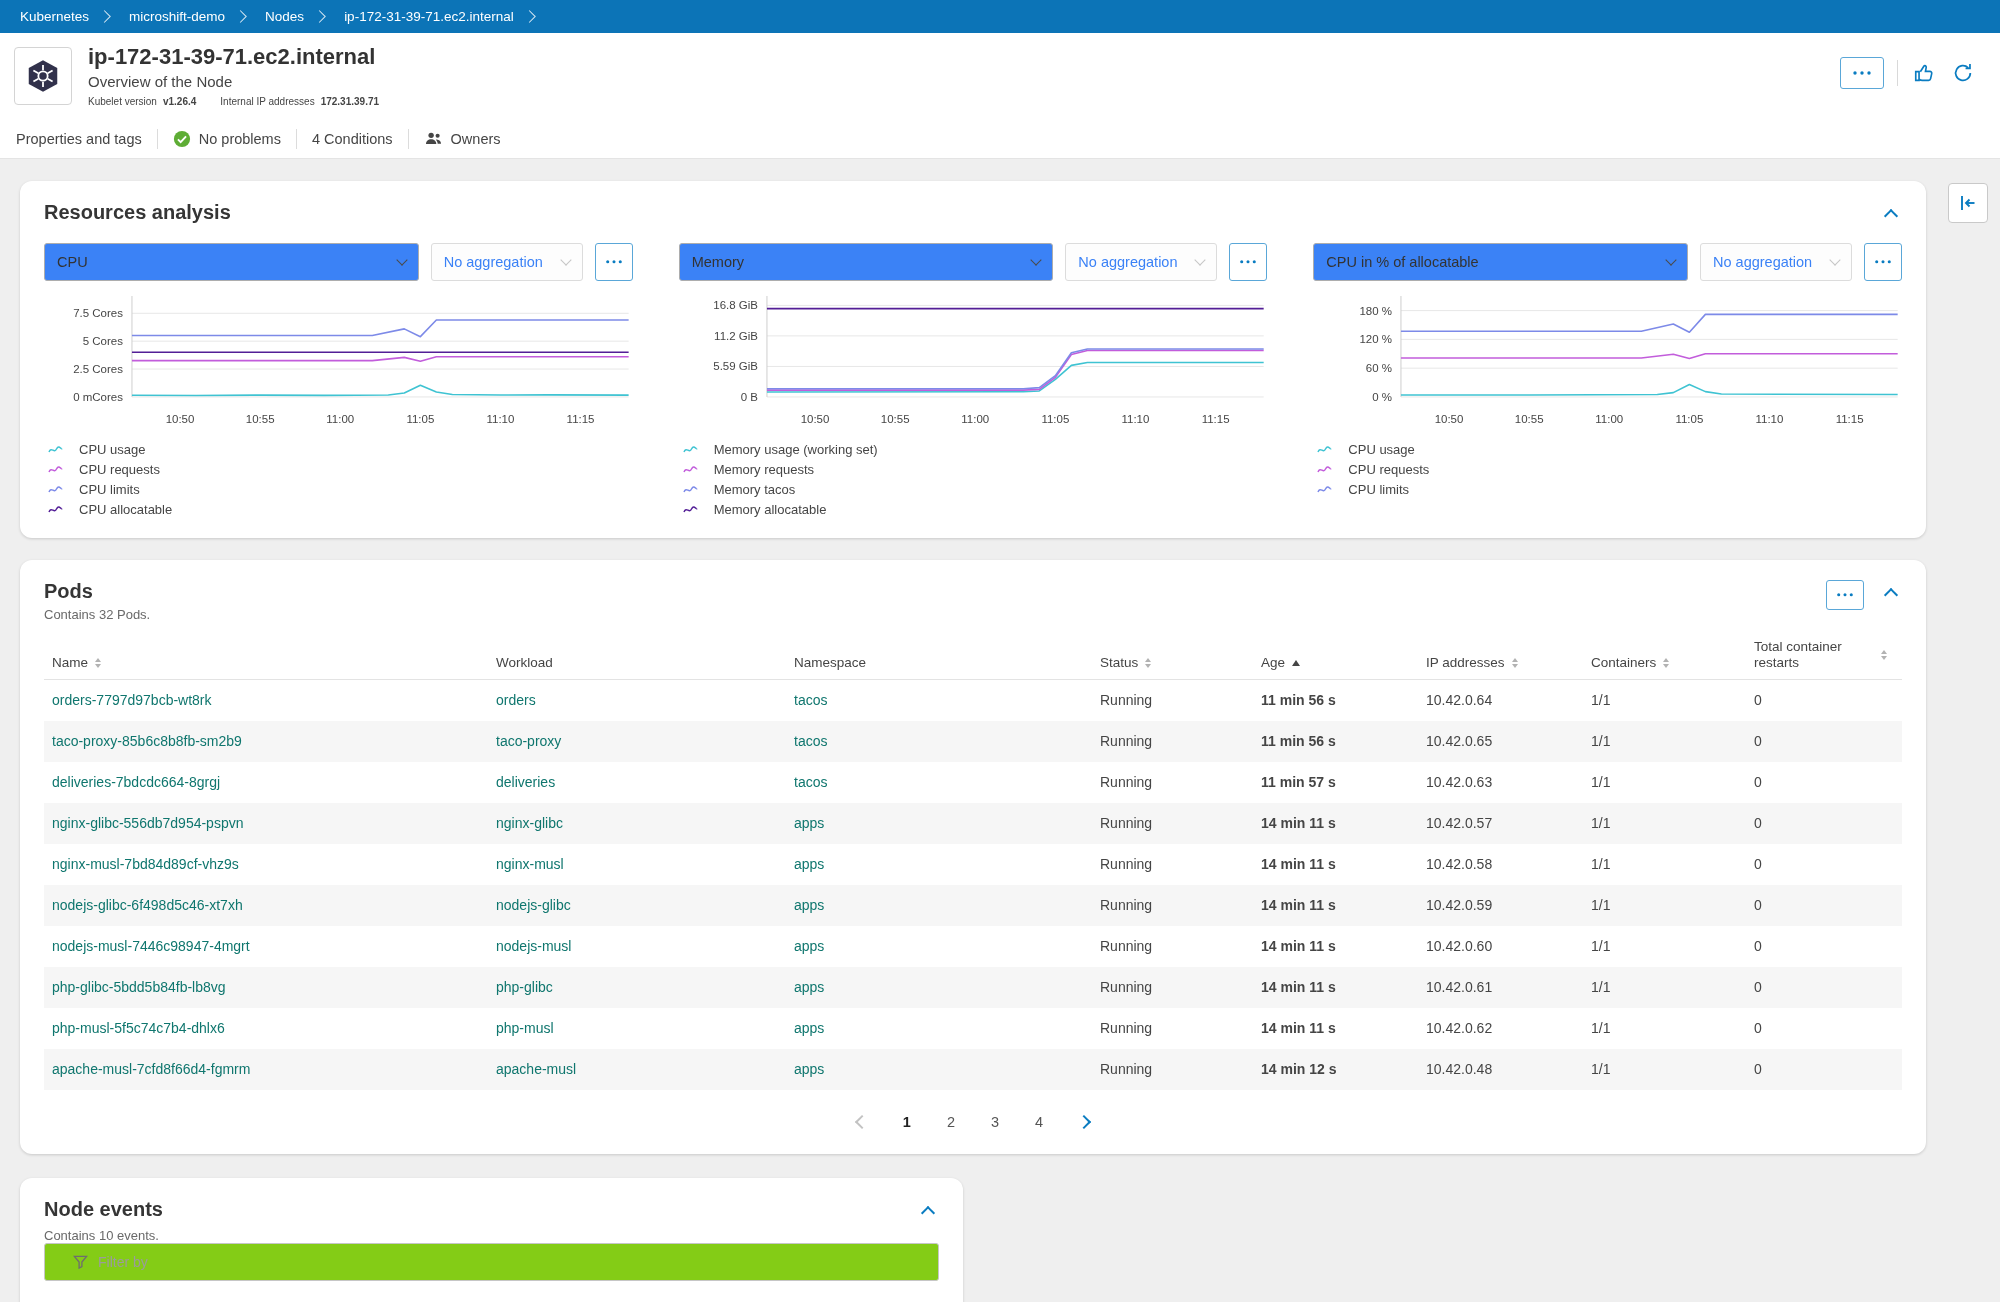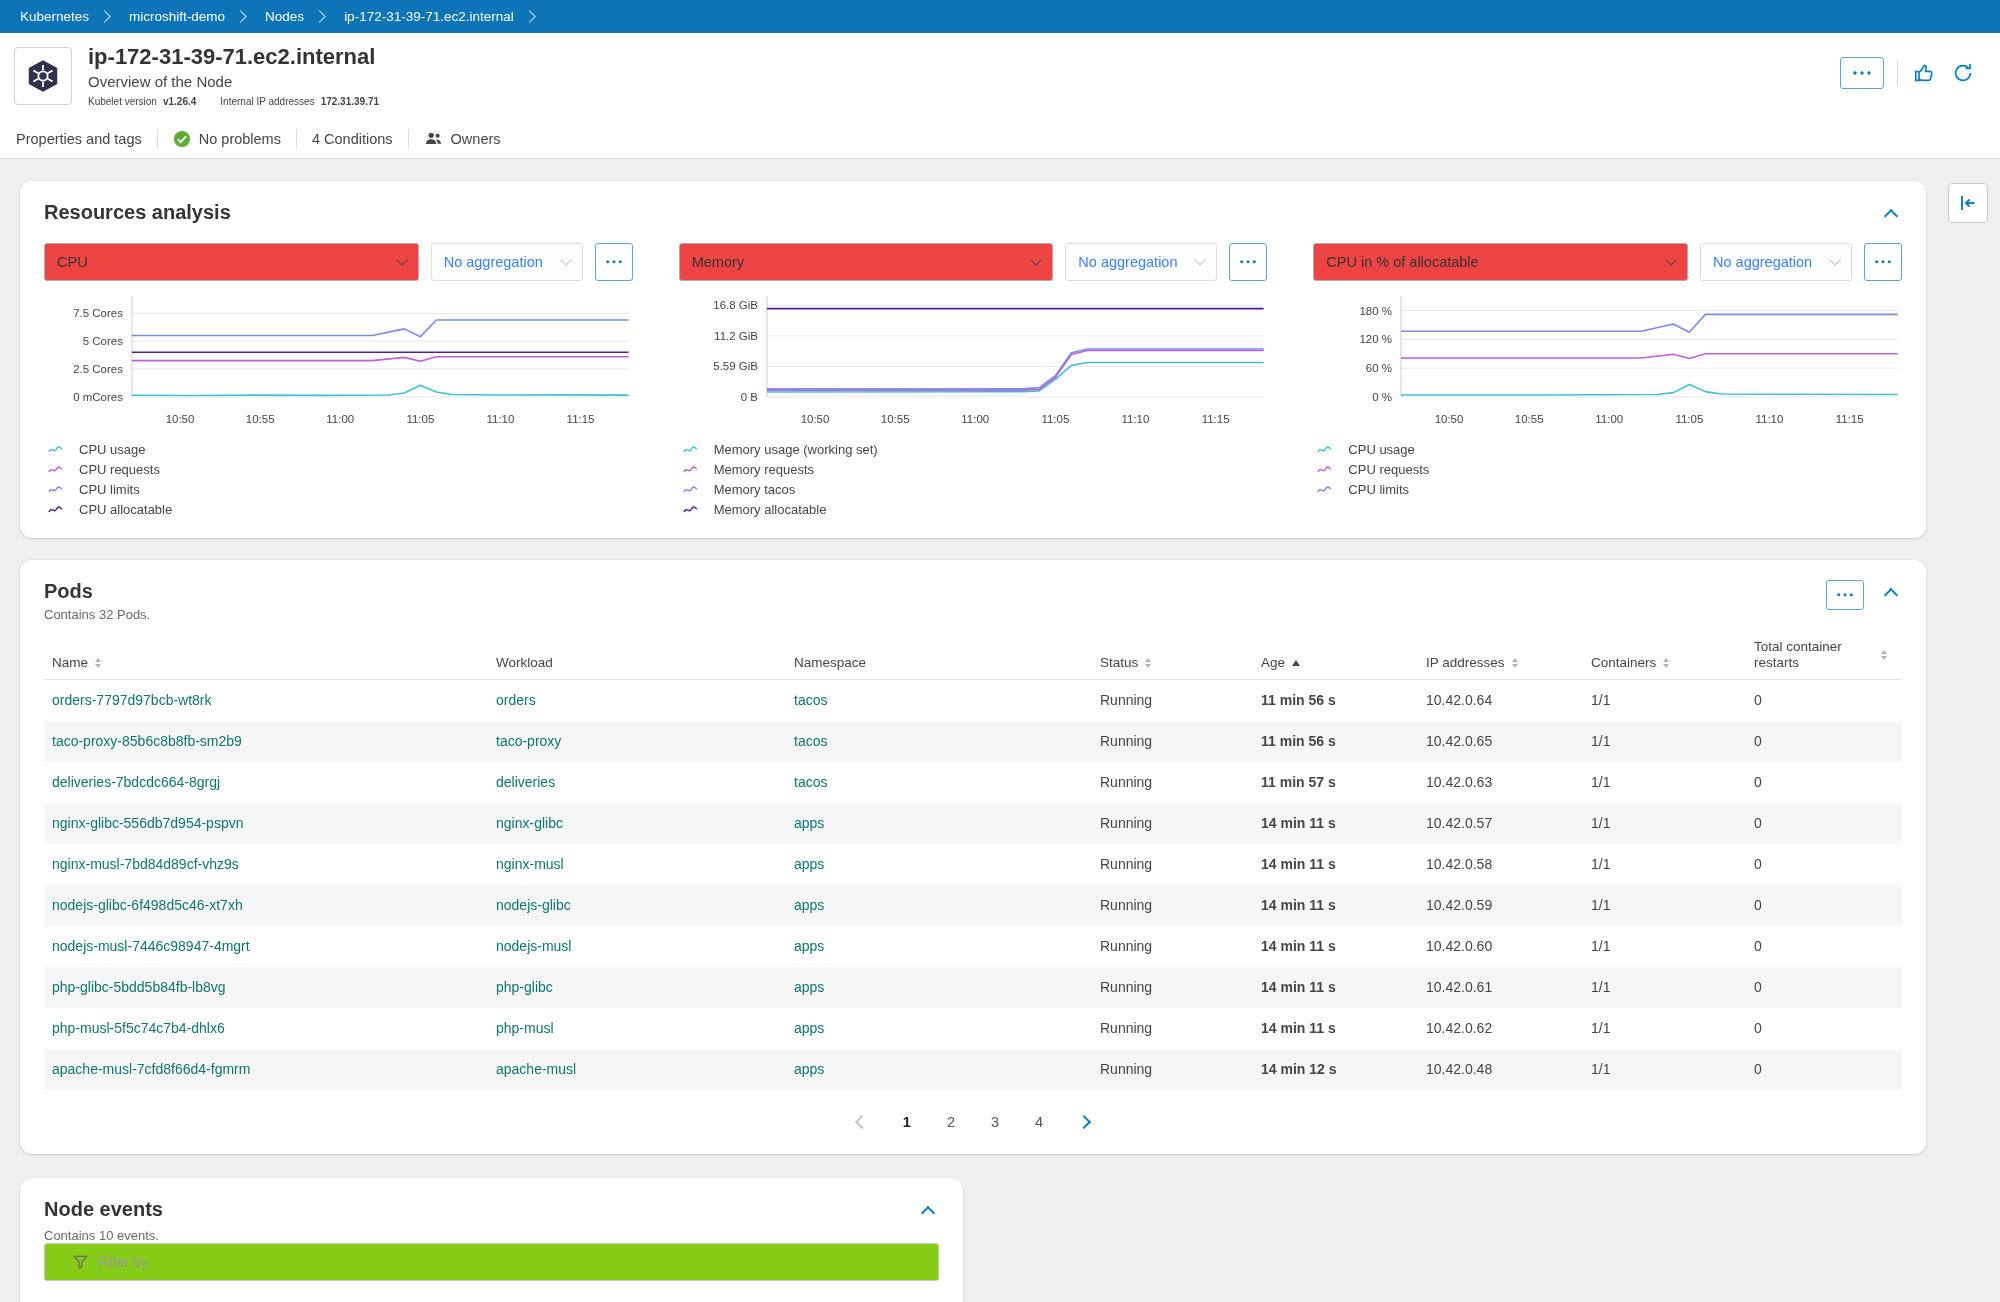--- a/index.html
+++ b/index.html
@@ -39,21 +39,21 @@
 .card-title{font-size:20px;font-weight:700;color:#353535}
 .card-sub{font-size:13px;color:#696969;margin-top:4px}
 .chev-btn{background:none;border:none;cursor:pointer;padding:6px;display:flex}
 .chev-up{width:10px;height:10px;border-top:2px solid #0a7cc1;border-left:2px solid #0a7cc1;transform:rotate(45deg);margin-top:4px}
 .panel-collapse-btn{position:absolute;top:24px;right:12px;width:40px;height:40px;background:#fff;border:1px solid #c9c9c9;border-radius:4px;display:flex;align-items:center;justify-content:center;cursor:pointer}
 
 
 .resources-card{width:1906px;padding:20px 24px 18px;margin-bottom:22px}
 .charts-grid{display:grid;grid-template-columns:repeat(3,1fr);column-gap:46px;margin-top:16px}
 .chart-controls{display:flex;gap:12px}
-.select{flex:1;height:38px;border:1px solid #adadad;border-radius:3px;background:#ef4444;display:flex;align-items:center;justify-content:space-between;padding:0 12px;font-size:14.5px;color:#333;cursor:pointer}
+.select{flex:1;height:38px;border:1px solid #adadad;border-radius:3px;background:#3b82f6;display:flex;align-items:center;justify-content:space-between;padding:0 12px;font-size:14.5px;color:#333;cursor:pointer}
 .select .chev-down{width:8px;height:8px;border-right:1.7px solid #4a4a4a;border-bottom:1.7px solid #4a4a4a;transform:rotate(45deg);margin-top:-4px}
 .select.disabled{border-color:#dcdcdc;color:#3b82f6;background:#fdfdfd;flex:0 0 152px;cursor:default}
 .select.disabled .chev-down{border-color:#c6c6c6}
 .btn-sq-more{width:38px;height:38px;border:1px solid #5aa7d8;border-radius:3px;background:#fff;display:flex;align-items:center;justify-content:center;cursor:pointer;flex:0 0 38px}
 .chart-box{margin-top:10px}
 svg text{font-family:"Liberation Sans",sans-serif}
 .legend{margin-top:6px;margin-left:4px}
 .legend-item{display:flex;align-items:center;gap:16px;height:20px;font-size:13px;cursor:pointer}
 
 

